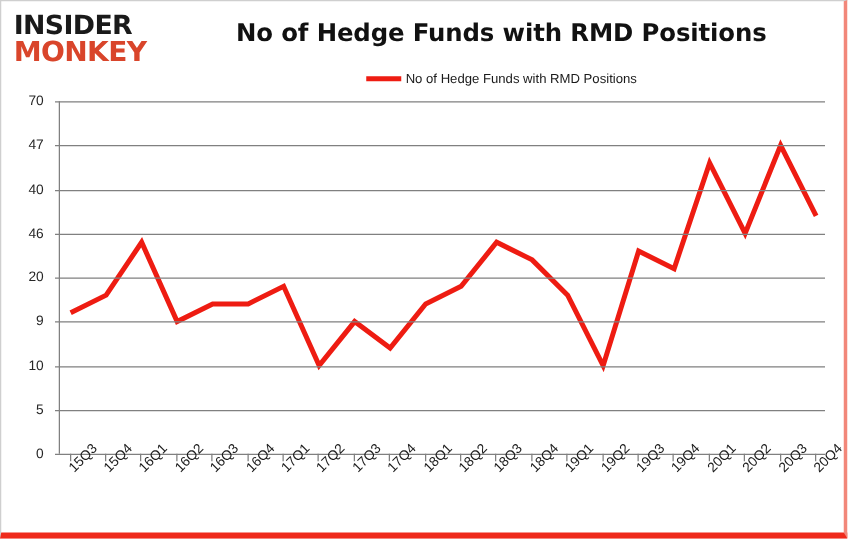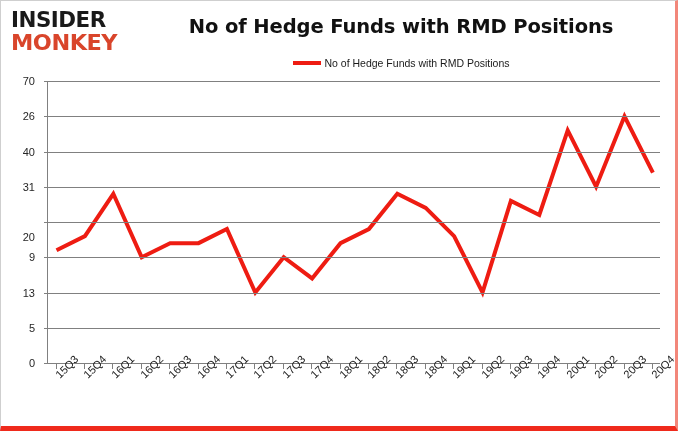--- a/index.html
+++ b/index.html
@@ -177,26 +177,26 @@
 
   <div id="legend">
     <span class="legend-swatch"></span>
     <span class="legend-label">No of Hedge Funds with RMD Positions</span>
   </div>
 
   <div id="plot-wrap">
     <div id="y-axis">
         <div class="ytick" style="top: 282px;">0</div>
         <div class="ytick" style="top: 246.75px;">5</div>
-        <div class="ytick" style="top: 211.5px;">13</div>
+        <div class="ytick" style="top: 211.5px;">10</div>
         <div class="ytick" style="top: 176.25px;">9</div>
-        <div class="ytick" style="top: 156px;">20</div>
-        <div class="ytick" style="top: 105.75px;">31</div>
+        <div class="ytick" style="top: 141px;">20</div>
+        <div class="ytick" style="top: 105.75px;">46</div>
         <div class="ytick" style="top: 70.5px;">40</div>
-        <div class="ytick" style="top: 35.25px;">26</div>
+        <div class="ytick" style="top: 35.25px;">47</div>
         <div class="ytick" style="top: 0px;">70</div>
       </div>
     <div id="plot">
       <svg id="series-svg" viewBox="0 0 612 282" preserveAspectRatio="none">
         <polyline id="series-path" fill="none" stroke="#ee1c12" stroke-width="4" stroke-linejoin="miter" stroke-linecap="butt" points="8.52,169.20 36.92,155.10 65.32,112.80 93.72,176.25 122.12,162.15 150.52,162.15 178.91,148.05 207.31,211.50 235.71,176.25 264.11,197.40 292.51,162.15 320.91,148.05 349.31,112.80 377.71,126.90 406.11,155.10 434.51,211.50 462.90,119.85 491.30,133.95 519.70,49.35 548.10,105.75 576.50,35.25 604.90,91.65"></polyline>
       </svg>
     <div class="gridline" style="top: 282px;"></div>
         <div class="ytickmark" style="top: 282px;"></div>
         <div class="gridline" style="top: 246.75px;"></div>
         <div class="ytickmark" style="top: 246.75px;"></div>

